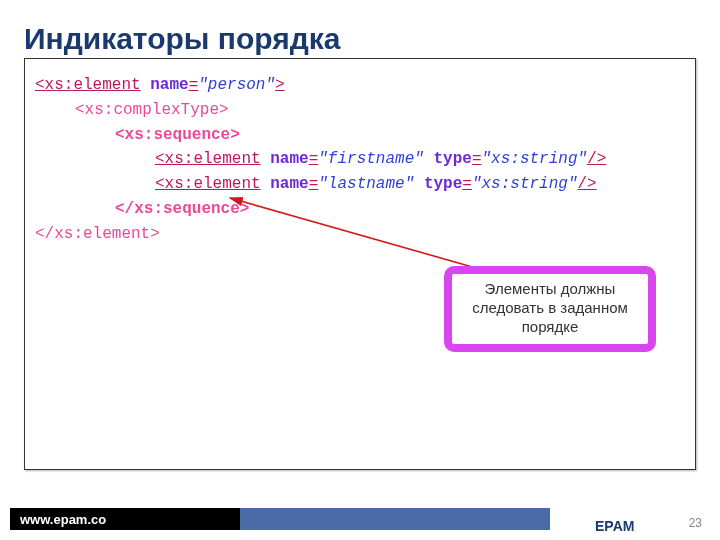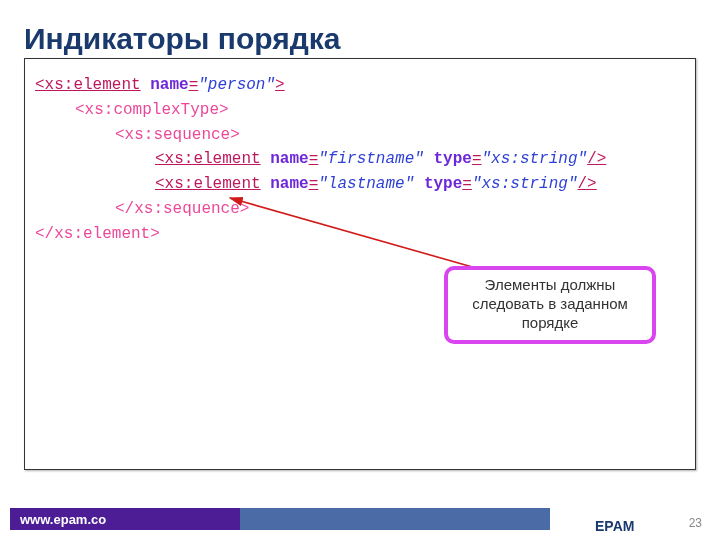--- a/index.html
+++ b/index.html
@@ -33,28 +33,28 @@
     font-size: 16px;
     line-height: 1.55;
     color: #444;
     overflow: hidden;
   }
   .tag   { color: #ec4899; }
   .attr  { color: #6d28d9; font-weight: bold; }
   .val   { color: #2e40d6; font-style: italic; }
   .punc  { color: #be185d; text-decoration: underline; }
   .ind1 { padding-left: 40px; }
-  .ind2 { padding-left: 80px; }
+  .ind2 { padding-left: 80px; font-weight: bold; }
   .ind3 { padding-left: 120px; }
   .callout {
     position: absolute;
     left: 444px; top: 266px;
     width: 212px;
     background: #fff;
-    border: 4px solid #d946ef;
+    border: 8px solid #d946ef;
     border-radius: 10px;
     padding: 6px 6px 8px;
     text-align: center;
     font-size: 15px;
     color: #333;
     line-height: 1.25;
   }
   .arrow-svg {
     position: absolute;
     left: 0; top: 0;
@@ -63,21 +63,21 @@
   }
   .footer-bar {
     position: absolute;
     left: 0; bottom: 0;
     width: 720px; height: 32px;
   }
   .footer-dark {
     position: absolute;
     left: 10px; bottom: 10px;
     width: 230px; height: 22px;
-    background: #4c1d95;
+    background: #000000;
     color: #fff;
     font-size: 13px;
     font-weight: 700;
     display: flex; align-items: center;
     padding-left: 10px;
   }
   .footer-mid {
     position: absolute;
     left: 240px; bottom: 10px;
     width: 310px; height: 22px;

